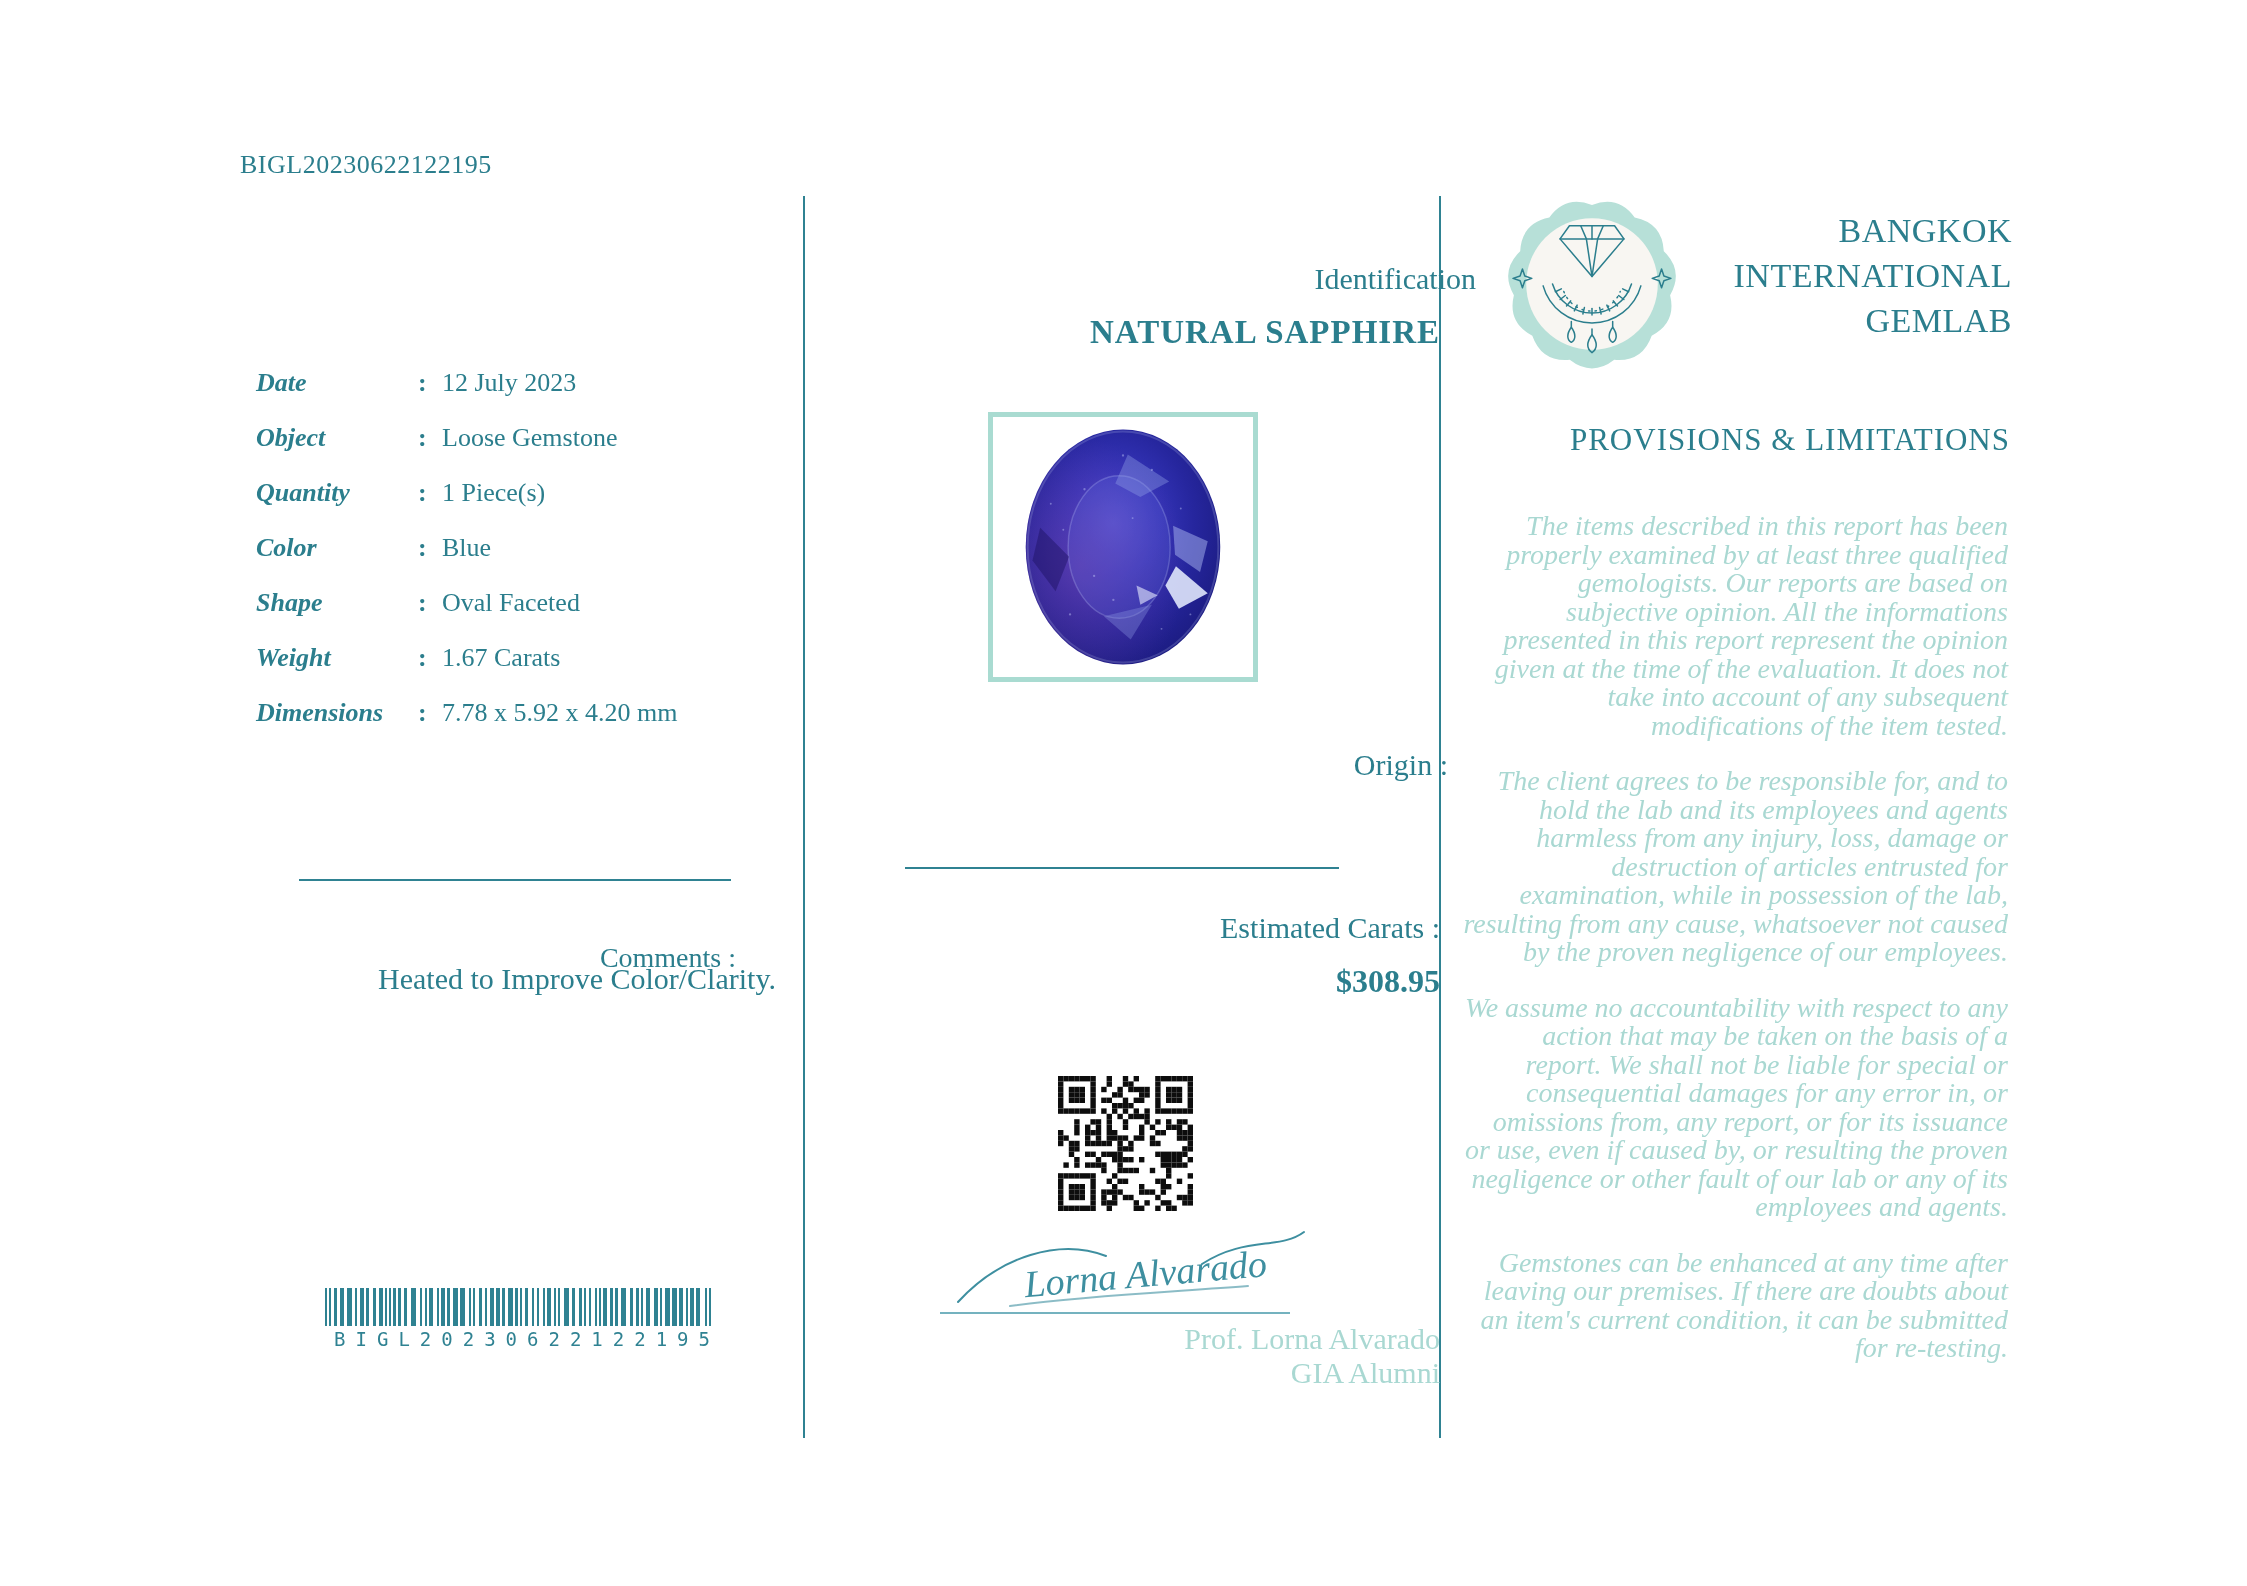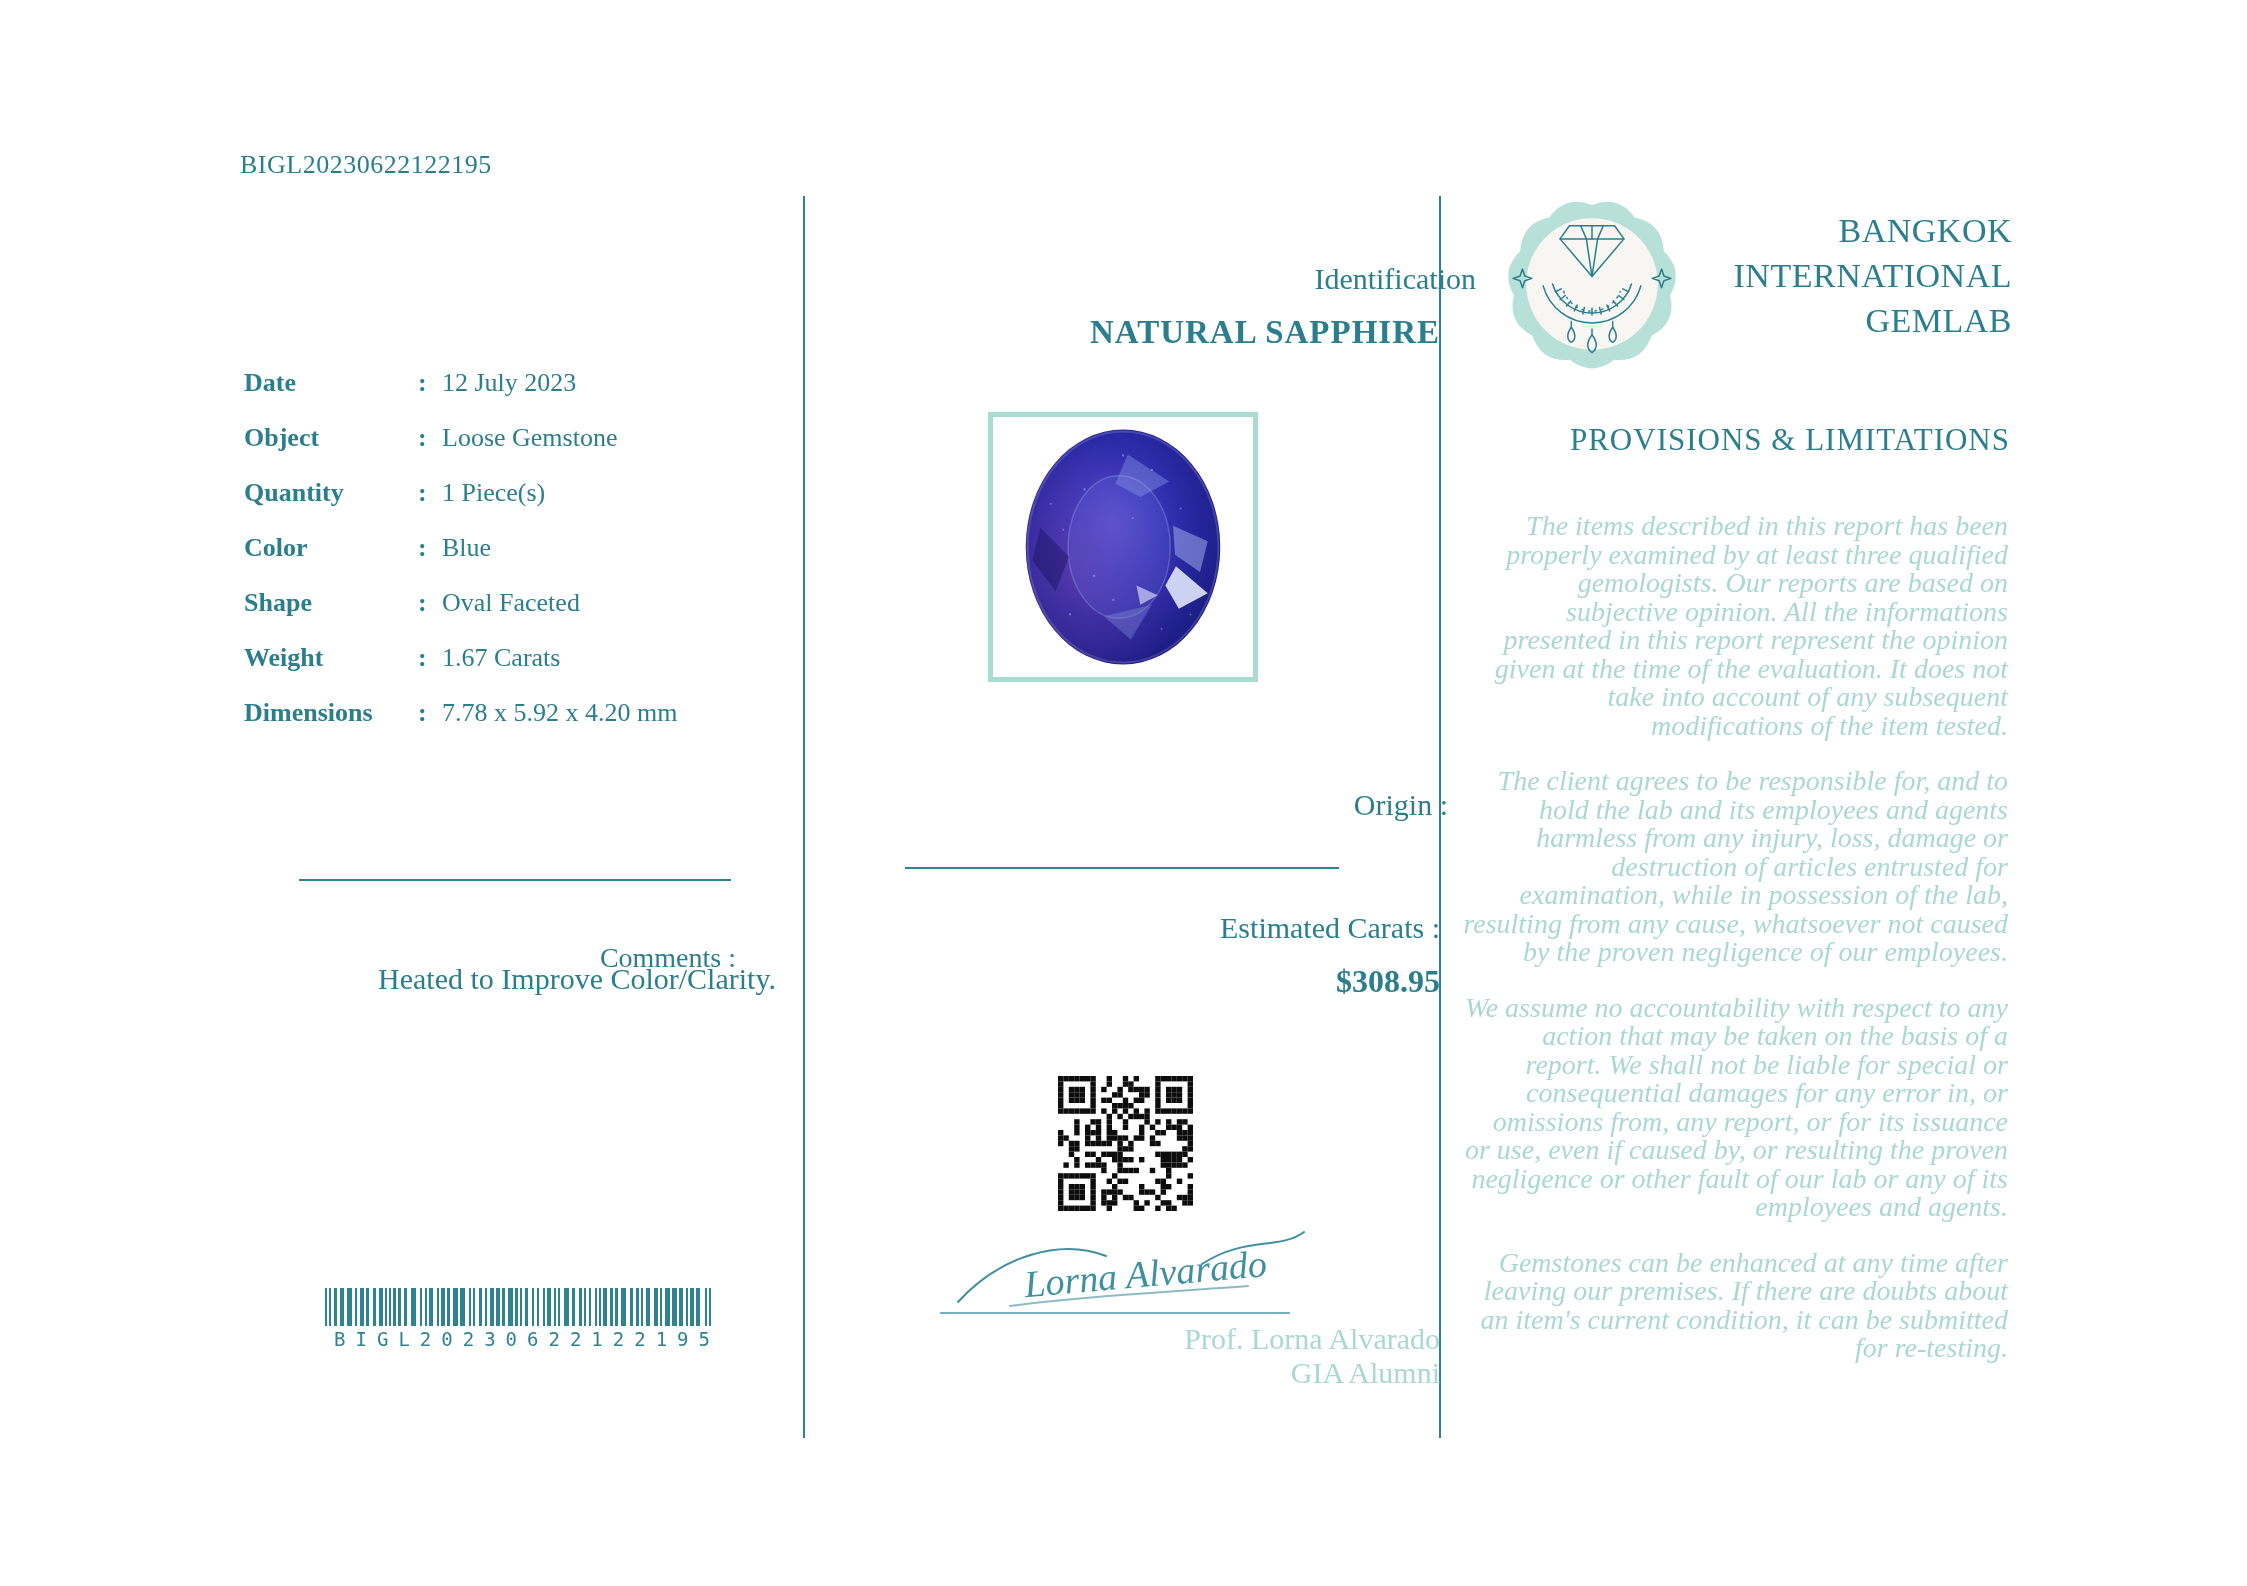--- a/index.html
+++ b/index.html
@@ -14,38 +14,38 @@
 
   
   .vline{position:absolute;width:2px;background:var(--line);}
   #vline-left{left:803px;top:196px;height:1242px;}
   #vline-right{left:1439px;top:196px;height:1242px;}
 
   
   #cert-number{left:240px;top:150px;font-size:26px;letter-spacing:.5px;}
   #report-title{left:240px;top:256px;width:496px;font-size:31px;font-weight:bold;letter-spacing:1px;}
   .field-row{position:absolute;left:240px;width:520px;height:55px;font-size:26px;}
-  .field-label{position:absolute;left:4px;font-weight:bold;}
+  .field-label{position:absolute;left:16px;font-weight:bold;font-style:italic;}
   .field-colon{position:absolute;left:178px;font-weight:bold;}
   .field-value{position:absolute;left:202px;}
   #divider-comments{left:299px;top:879px;width:432px;height:2px;background:var(--line);}
   #comments-label{left:240px;top:912px;width:496px;font-size:28px;font-weight:normal;margin-top:30px;}
   #comments-text{left:200px;top:962px;width:576px;font-size:30px;}
   #barcode{left:325px;top:1288px;width:386px;height:38px;}
   #barcode svg{display:block;width:386px;height:38px;}
   #barcode-svg rect{fill:var(--line);}
   #barcode-text{left:320px;top:1328px;width:400px;font-size:19px;letter-spacing:10px;text-indent:10px;
     font-family:"DejaVu Sans Mono","Liberation Mono",monospace;color:var(--line);}
 
   
   #identification-heading{left:804px;top:262px;width:636px;font-size:30px;padding-left:36px;}
   #identification-value{left:804px;top:314px;width:636px;font-size:33px;font-weight:bold;letter-spacing:1px;}
   #gem-frame{left:988px;top:412px;width:270px;height:270px;border:5px solid #a9dbd1;box-sizing:border-box;background:#ffffff;}
   #gem-frame svg{display:block;width:100%;height:100%;}
-  #origin-label{left:804px;top:748px;width:644px;font-size:30px;margin-top:40px;}
+  #origin-label{left:804px;top:748px;width:644px;font-size:30px;}
   #origin-value{left:804px;top:800px;width:636px;font-size:34px;font-weight:bold;letter-spacing:1px;}
   #divider-mid{left:905px;top:867px;width:434px;height:2px;background:var(--line);}
   #estimated-label{left:804px;top:911px;width:636px;font-size:30px;}
   #estimated-value{left:804px;top:963px;width:636px;font-size:32px;font-weight:bold;}
   #qr{left:1058px;top:1076px;width:135px;height:135px;}
   #qr svg{display:block;width:135px;height:135px;}
   #qr-svg rect.m{fill:#0d0d0d;}
   #signature{left:950px;top:1226px;width:360px;height:86px;}
   #signature svg{display:block;width:360px;height:86px;overflow:visible;}
   .sig-stroke{stroke:var(--sig);stroke-width:2;fill:none;stroke-linecap:round;}

